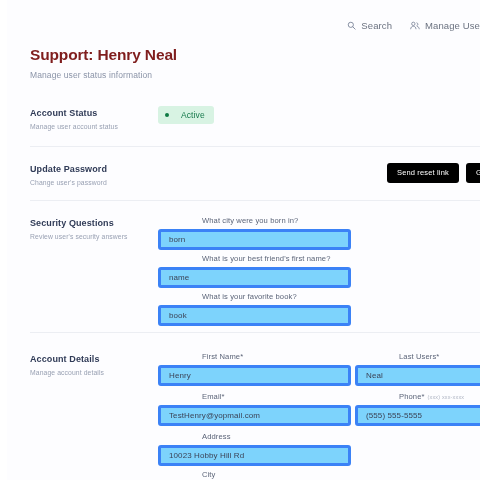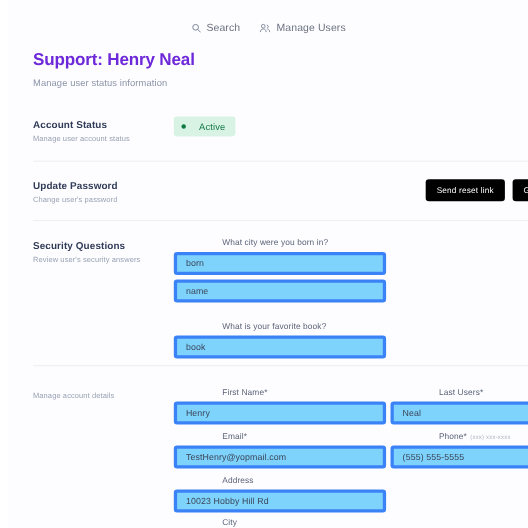--- a/index.html
+++ b/index.html
@@ -35,21 +35,21 @@
   }
 
   
   .topbar {
     position: absolute;
     top: 14px;
     right: 0;
     left: 0;
     height: 22px;
     display: flex;
-    justify-content: center;
+    justify-content: flex-end;
     align-items: center;
     gap: 18px;
     padding-right: 0;
   }
   .topbar-item {
     display: flex;
     align-items: center;
     gap: 5px;
     font-size: 9.5px;
     color: #6b7280;
@@ -61,21 +61,21 @@
 
   
   .heading {
     position: absolute;
     left: 30px;
     top: 46px;
   }
   .page-title {
     font-size: 15.5px;
     font-weight: bold;
-    color: #6d28d9;
+    color: #7f1d1d;
     letter-spacing: -0.15px;
     line-height: 1.2;
   }
   .page-subtitle {
     margin-top: 5px;
     font-size: 8.5px;
     color: #8b94a8;
     letter-spacing: .1px;
   }
 
@@ -253,33 +253,35 @@
       <div class="sec-title">Security Questions</div>
       <div class="sec-desc">Review user's security answers</div>
     </div>
 
     <div class="field" style="left:128px; top:-2px; width:193px;">
       <label class="field-label">What city were you born in?</label>
       <input class="field-input" type="text" value="born" style="">
     </div>
 
     <div class="field" style="left:128px; top:36px; width:193px;">
+      <label class="field-label">What is your best friend's first name?</label>
       <input class="field-input" type="text" value="name" style="">
     </div>
 
     <div class="field" style="left:128px; top:74px; width:193px;">
       <label class="field-label">What is your favorite book?</label>
       <input class="field-input" type="text" value="book" style="">
     </div>
   </div>
 
   <div class="divider" style="top:332px;"></div>
 
   <div class="section" style="top:354px;">
     <div class="sec-label">
+      <div class="sec-title">Account Details</div>
       <div class="sec-desc">Manage account details</div>
     </div>
 
     <div class="field" style="left:128px; top:-2px; width:193px;">
       <label class="field-label"><span>First Name</span><span class="req">*</span></label>
       <input class="field-input" type="text" value="Henry" style="">
     </div>
 
     <div class="field" style="left:325px; top:-2px; width:193px;">
       <label class="field-label"><span>Last Users</span><span class="req">*</span></label>

